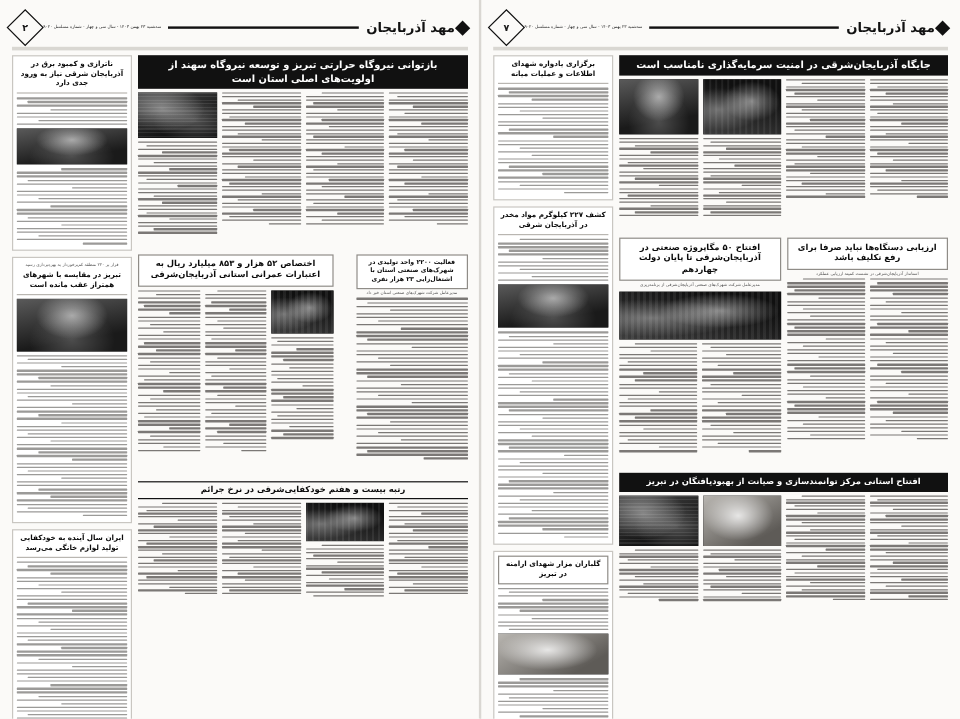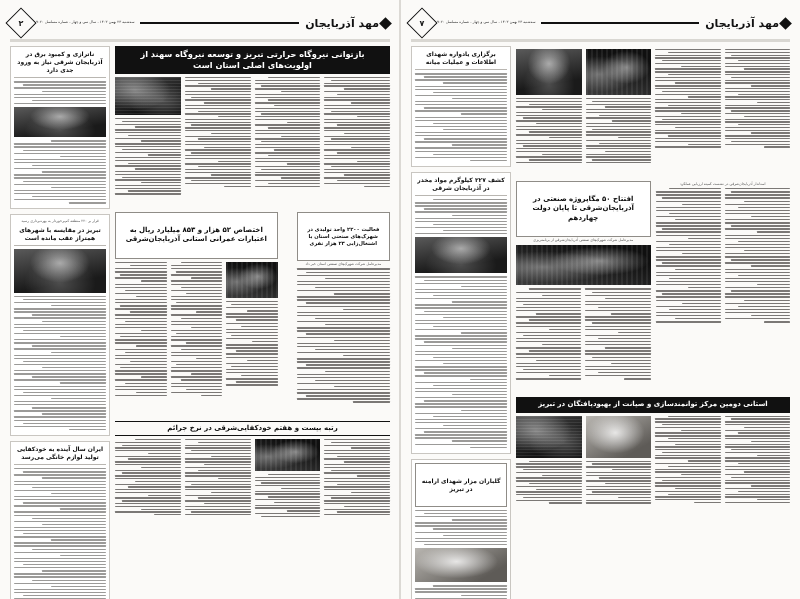--- a/index.html
+++ b/index.html
@@ -36,21 +36,21 @@
 
   .block{border:1px solid #c9c6c1;background:#fff;padding:3px;box-sizing:border-box;}
   .block.flat{border:none;background:transparent;padding:0;}
 
   .hl{font-weight:bold;text-align:center;line-height:1.35;color:#0b0b0b;}
   .hl.xl{font-size:8.2px;}
   .hl.lg{font-size:7px;}
   .hl.md{font-size:6px;}
   .hl.sm{font-size:5.2px;}
   .hl.inv{background:#111;color:#fff;padding:3px 4px;}
-  .hl.box{border:1px solid #8f8c87;padding:13px 4px;background:#fff;}
+  .hl.box{border:1px solid #8f8c87;padding:3px 4px;background:#fff;}
   .hl.rule{border-top:1px solid #111;border-bottom:1px solid #111;padding:2px 3px;}
 
   .kicker{font-size:3.6px;text-align:center;color:#555;line-height:1.5;margin:1px 0;}
 
   
   .txt{--lh:3.1px;}
   .txt .ln{height:1.35px;background:#5e5c59;margin-bottom:1.75px;border-radius:.4px;opacity:.82;}
   .txt .ln.s90{width:90%}.txt .ln.s80{width:80%}.txt .ln.s70{width:70%}
   .txt .ln.s60{width:60%}.txt .ln.s50{width:50%}.txt .ln.s40{width:40%}
   .txt.tight .ln{margin-bottom:1.45px;}
@@ -107,20 +107,21 @@
         <span>۷</span>
       </div>
     </div>
     <div class="mh-underrule"></div>
 
     <div class="cols">
 
       <div class="col c-wide">
 
         <div class="block flat">
+          <div class="hl xl inv">جایگاه آذربایجان‌شرقی در امنیت سرمایه‌گذاری نامناسب است</div>
           <div class="subcols" style="margin-top:3px;">
             <div class="txt tight">
               <div class="ln"></div>
                 <div class="ln"></div>
                 <div class="ln s90"></div>
                 <div class="ln"></div>
               <div class="ln s80"></div>
                 <div class="ln"></div>
                 <div class="ln"></div>
                 <div class="ln s70"></div>
@@ -250,20 +251,21 @@
               </div>
             </div>
           </div>
         </div>
 
         <div class="divider"></div>
 
         <div class="subcols" style="gap:5px;">
 
           <div style="flex:1;">
+            <div class="hl lg box">ارزیابی دستگاه‌ها نباید صرفا برای رفع تکلیف باشد</div>
             <div class="kicker">استاندار آذربایجان‌شرقی در نشست کمیته ارزیابی عملکرد</div>
             <div class="subcols">
               <div class="txt">
                 <div class="ln"></div>
                   <div class="ln s90"></div>
                   <div class="ln"></div>
                   <div class="ln"></div>
                 <div class="ln s70"></div>
                   <div class="ln"></div>
                   <div class="ln s80"></div>
@@ -423,21 +425,21 @@
                 <div class="ln s50"></div>
                   <div class="ln"></div>
               </div>
             </div>
           </div>
         </div>
 
         <div class="divider"></div>
 
         <div class="block flat" style="flex:1;">
-          <div class="hl lg inv">استانی دومین مرکز توانمندسازی و صیانت از بهبودیافتگان در تبریز</div>
+          <div class="hl lg inv">افتتاح استانی مرکز توانمندسازی و صیانت از بهبودیافتگان در تبریز</div>
           <div class="subcols" style="margin-top:3px;">
             <div class="txt tight">
               <div class="ln"></div>
                 <div class="ln s90"></div>
                 <div class="ln"></div>
                 <div class="ln"></div>
               <div class="ln s70"></div>
                 <div class="ln"></div>
                 <div class="ln s80"></div>
                 <div class="ln"></div>

